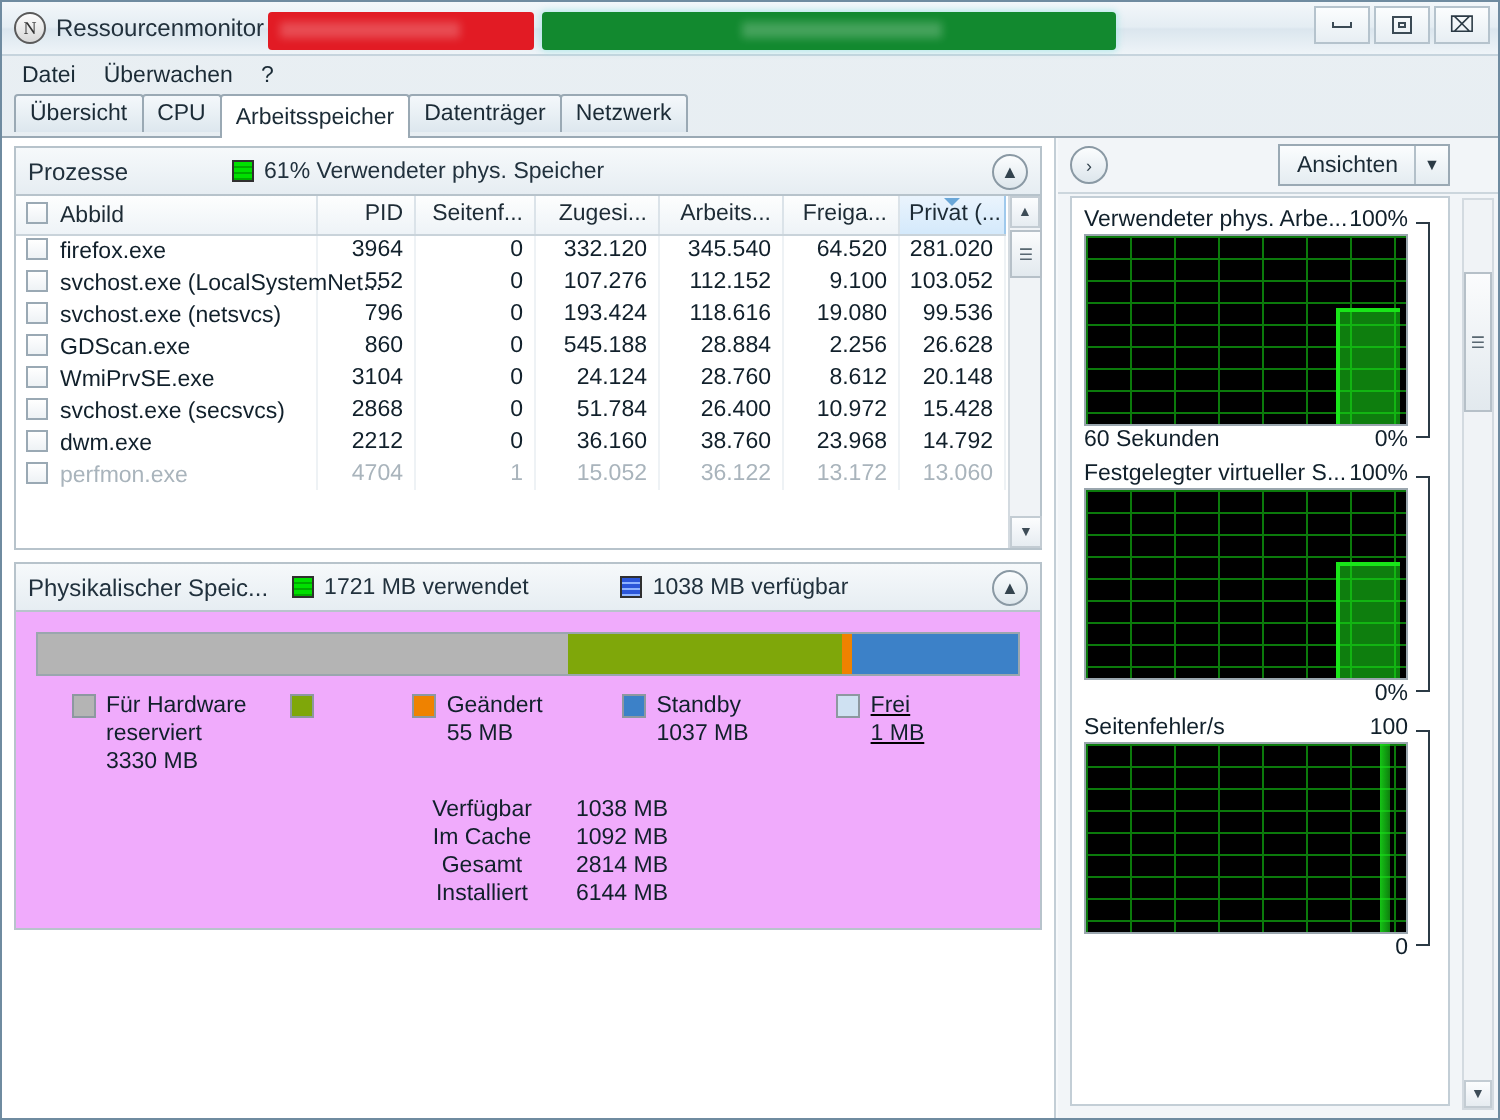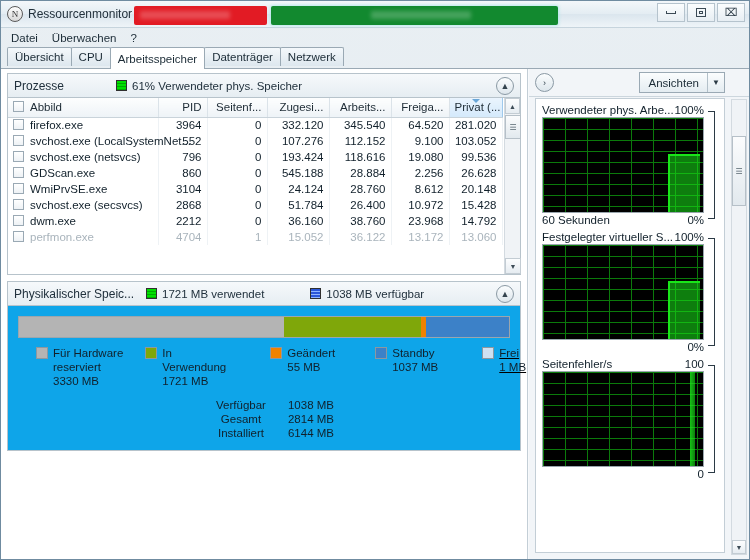--- a/index.html
+++ b/index.html
@@ -115,21 +115,21 @@
   }
   .rightpane {
     position: absolute; left: 528px; right: 0; top: 0; bottom: 0;
     background: #f2f5f8;
   }
 
   
   .panel {
     margin: 4px 6px 0 6px;
     border: 1px solid #b7c3cb;
-    background: #0ea5e9;
+    background: #f0abfc;
   }
   .panel-header {
     height: 24px;
     background: linear-gradient(to bottom,#f6f9fb 0%,#e6edf2 100%);
     border-bottom: 1px solid #b7c3cb;
     display: flex; align-items: center;
     padding: 0 6px;
     position: relative;
   }
   .panel-title { font-size: 12px; color: #21313d; }
@@ -483,25 +483,20 @@
               <div class="leg-item" style="margin-left: 0px;">
                 <span class="leg-sq" style="background: rgb(180, 180, 180);"></span>
                 <span class="leg-text">
                   <div>Für Hardware</div>
                   <div>reserviert</div>
                   <div>3330 MB</div>
                 </span>
               </div>
               <div class="leg-item" style="margin-left: 22px;">
                 <span class="leg-sq" style="background: rgb(127, 167, 10);"></span>
-                <span class="leg-text">
-                  <div>In</div>
-                  <div>Verwendung</div>
-                  <div>1721 MB</div>
-                </span>
               </div>
               <div class="leg-item" style="margin-left: 44px;">
                 <span class="leg-sq" style="background: rgb(239, 130, 0);"></span>
                 <span class="leg-text">
                   <div>Geändert</div>
                   <div>55 MB</div>
                 </span>
               </div>
               <div class="leg-item" style="margin-left: 40px;">
                 <span class="leg-sq" style="background: rgb(60, 129, 200);"></span>
@@ -515,20 +510,24 @@
                 <span class="leg-text">
                   <div>Frei</div>
                   <div>1 MB</div>
                 </span>
               </div>
             </div>
           <div class="mem-stats" id="mem-stats">
               <div>
                 <span class="k">Verfügbar</span>
                 <span class="v">1038 MB</span>
+              </div>
+              <div>
+                <span class="k">Im Cache</span>
+                <span class="v">1092 MB</span>
               </div>
               <div>
                 <span class="k">Gesamt</span>
                 <span class="v">2814 MB</span>
               </div>
               <div>
                 <span class="k">Installiert</span>
                 <span class="v">6144 MB</span>
               </div>
             </div>

